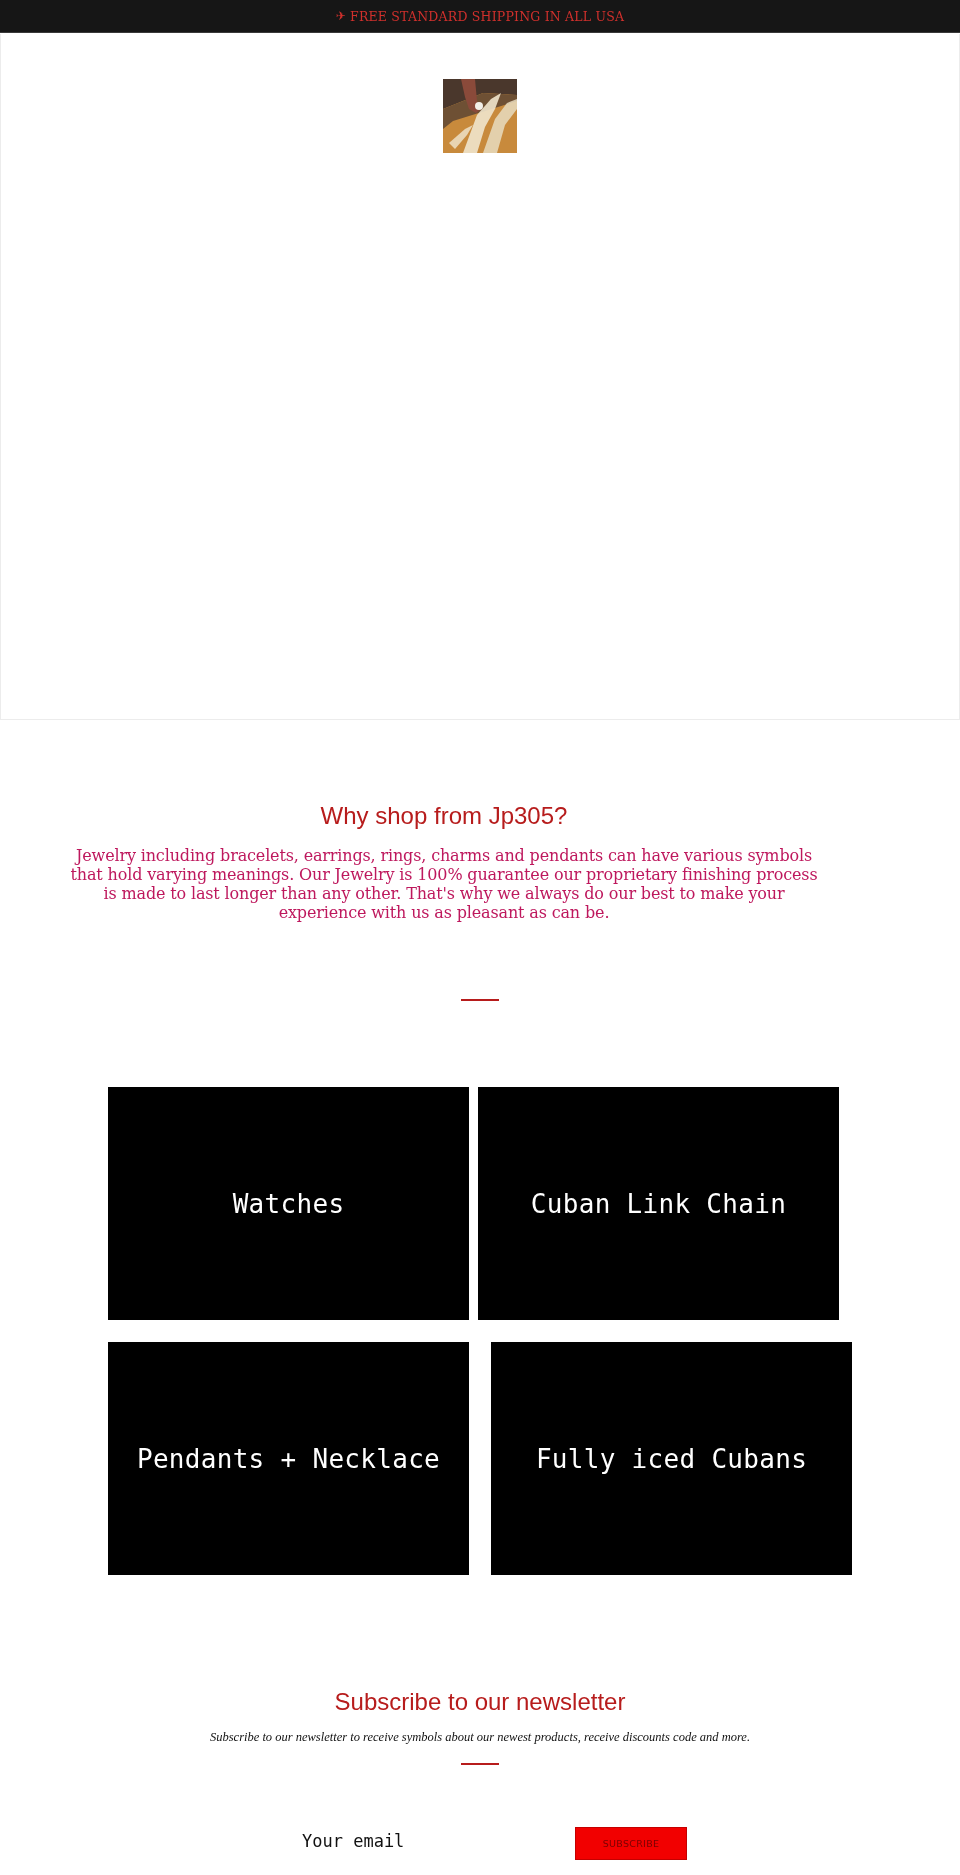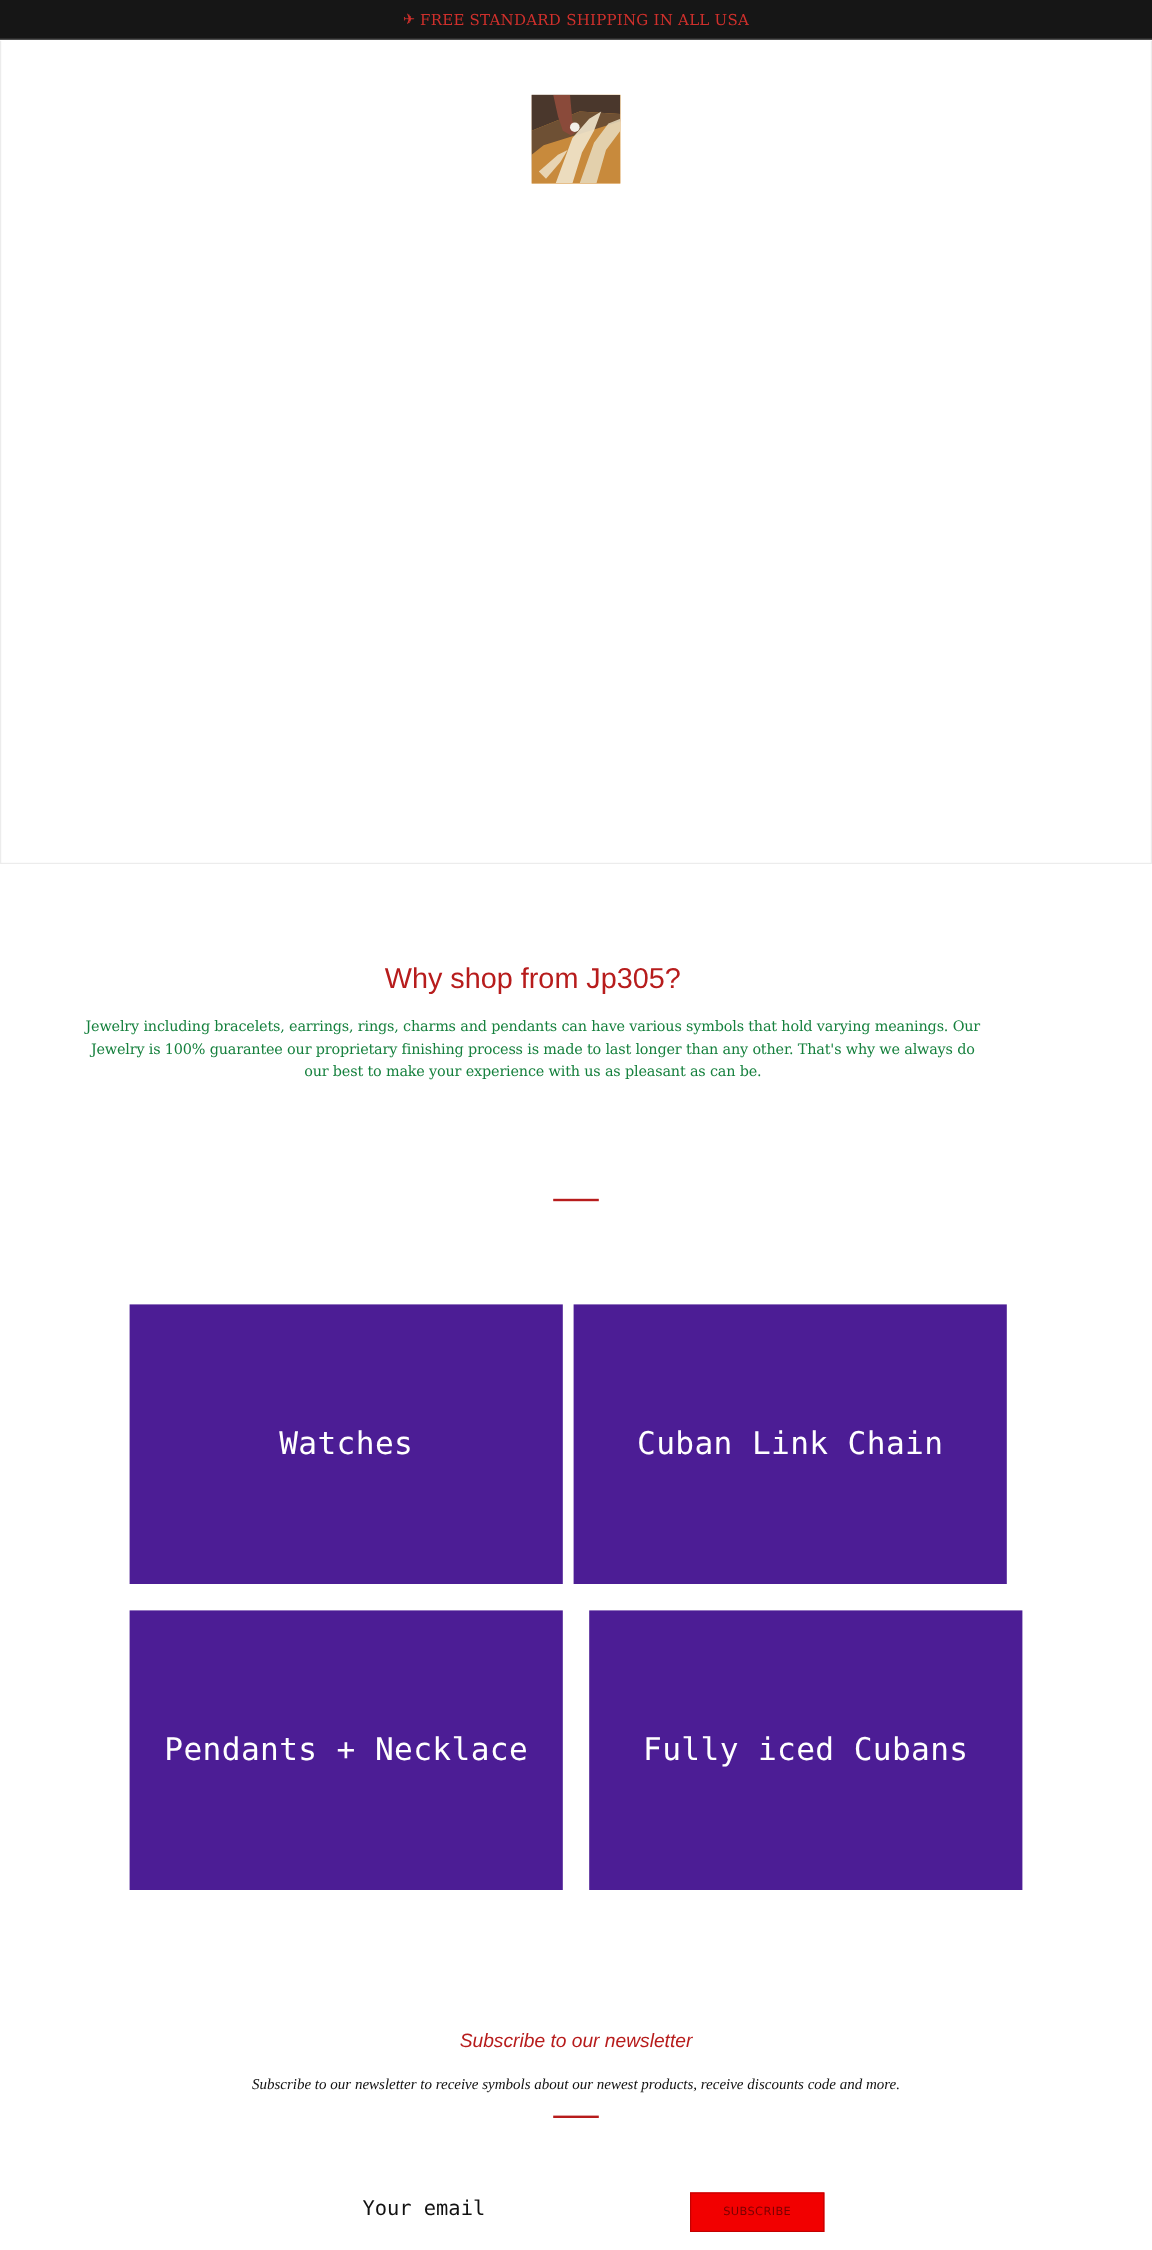--- a/index.html
+++ b/index.html
@@ -25,43 +25,43 @@
     }
     .logo svg { width: 74px; height: 74px; display: block; }
 
     .why-section { position: absolute; left: 0; top: 800px; width: 888px; text-align: center; }
     .section-heading {
       font-family: "Liberation Sans", sans-serif; color: #b71c1c; font-weight: normal;
     }
     .why-title { font-size: 24px; line-height: 32px; }
     .why-body {
       width: 750px; margin: 14px auto 0; font-family: "DejaVu Serif", serif;
-      font-size: 12px; line-height: 19px; color: #15803d; letter-spacing: -0.15px;
+      font-size: 16px; line-height: 19px; color: #be185d; letter-spacing: -0.15px;
     }
 
     .featured-section { position: absolute; left: 0; top: 985px; width: 960px; text-align: center; }
     .featured-title { font-size: 24px; line-height: 32px; }
     .divider { width: 38px; height: 2px; background: #b71c1c; margin: 0 auto; }
     .featured-divider { margin-top: 14px; }
 
     .collection-grid { position: absolute; left: 108px; top: 1087px; width: 744px; }
     .tile {
-      position: absolute; width: 361px; height: 233px; background: #4c1d95;
+      position: absolute; width: 361px; height: 233px; background: #000000;
       display: flex; align-items: center; justify-content: center; cursor: pointer;
     }
     .tile span {
       font-family: "DejaVu Sans Mono", monospace; color: #ffffff; font-size: 26px; letter-spacing: 0.3px;
     }
     .tile-0 { left: 0; top: 0; }
     .tile-1 { left: 370px; top: 0; }
     .tile-2 { left: 0; top: 255px; text-align: center; }
     .tile-3 { left: 383px; top: 255px; }
 
     .newsletter-section { position: absolute; left: 0; top: 1686px; width: 960px; text-align: center; }
-    .newsletter-title { font-size: 16px; line-height: 32px; font-style: italic; }
+    .newsletter-title { font-size: 24px; line-height: 32px; }
     .newsletter-desc {
       margin-top: 10px; font-family: "Liberation Serif", serif; font-style: italic;
       font-size: 12.5px; line-height: 18px; color: #111;
     }
     .newsletter-divider { margin-top: 17px; }
 
     .newsletter-form { position: absolute; left: 0; top: 1822px; width: 960px; height: 45px; }
     .email-input {
       position: absolute; left: 296px; top: 4px; width: 260px; height: 30px;
       border: none; outline: none; background: transparent;

